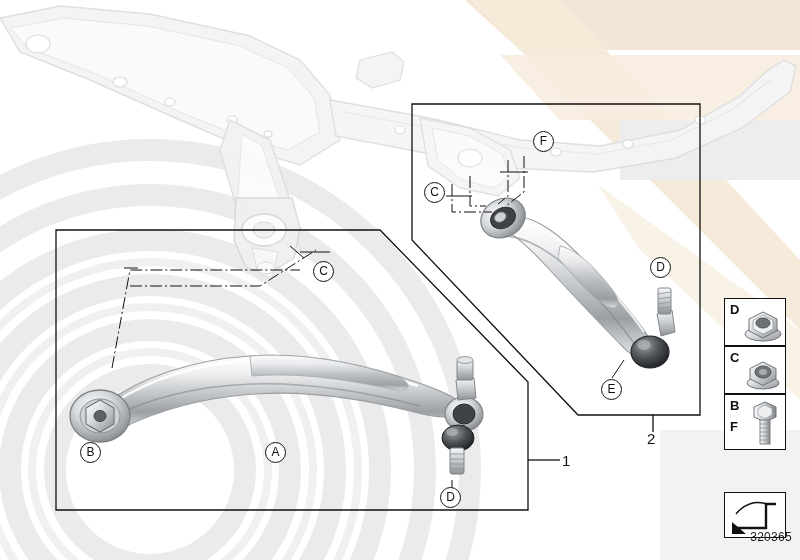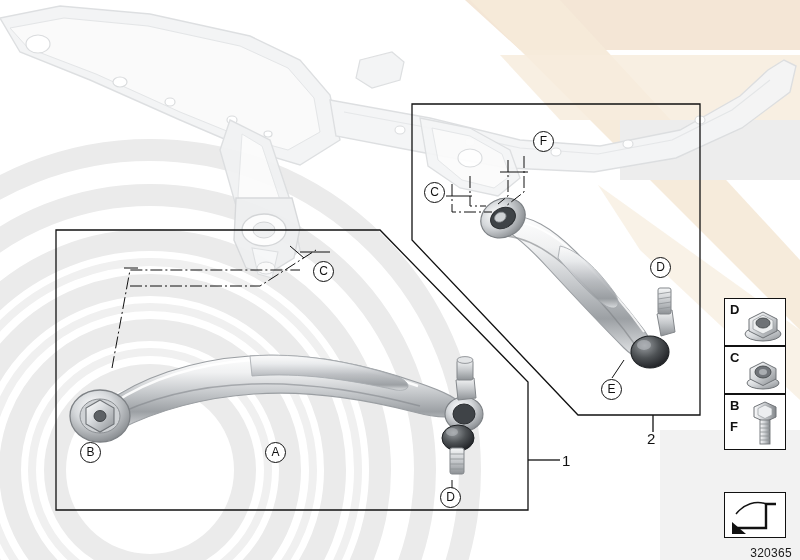--- a/index.html
+++ b/index.html
@@ -18,21 +18,21 @@
     background: #ffffff;
   }
   .abs { position: absolute; }
 
   
   #bg-art { left: 0; top: 0; width: 800px; height: 560px; }
 
   
   #part-number {
     right: 8px;
-    bottom: 0;
+    bottom: 16px;
     font-size: 12px;
     color: #1a1a1a;
     letter-spacing: 0.3px;
   }
 
   
   .bubble {
     width: 21px;
     height: 21px;
     border: 1.2px solid #111;

